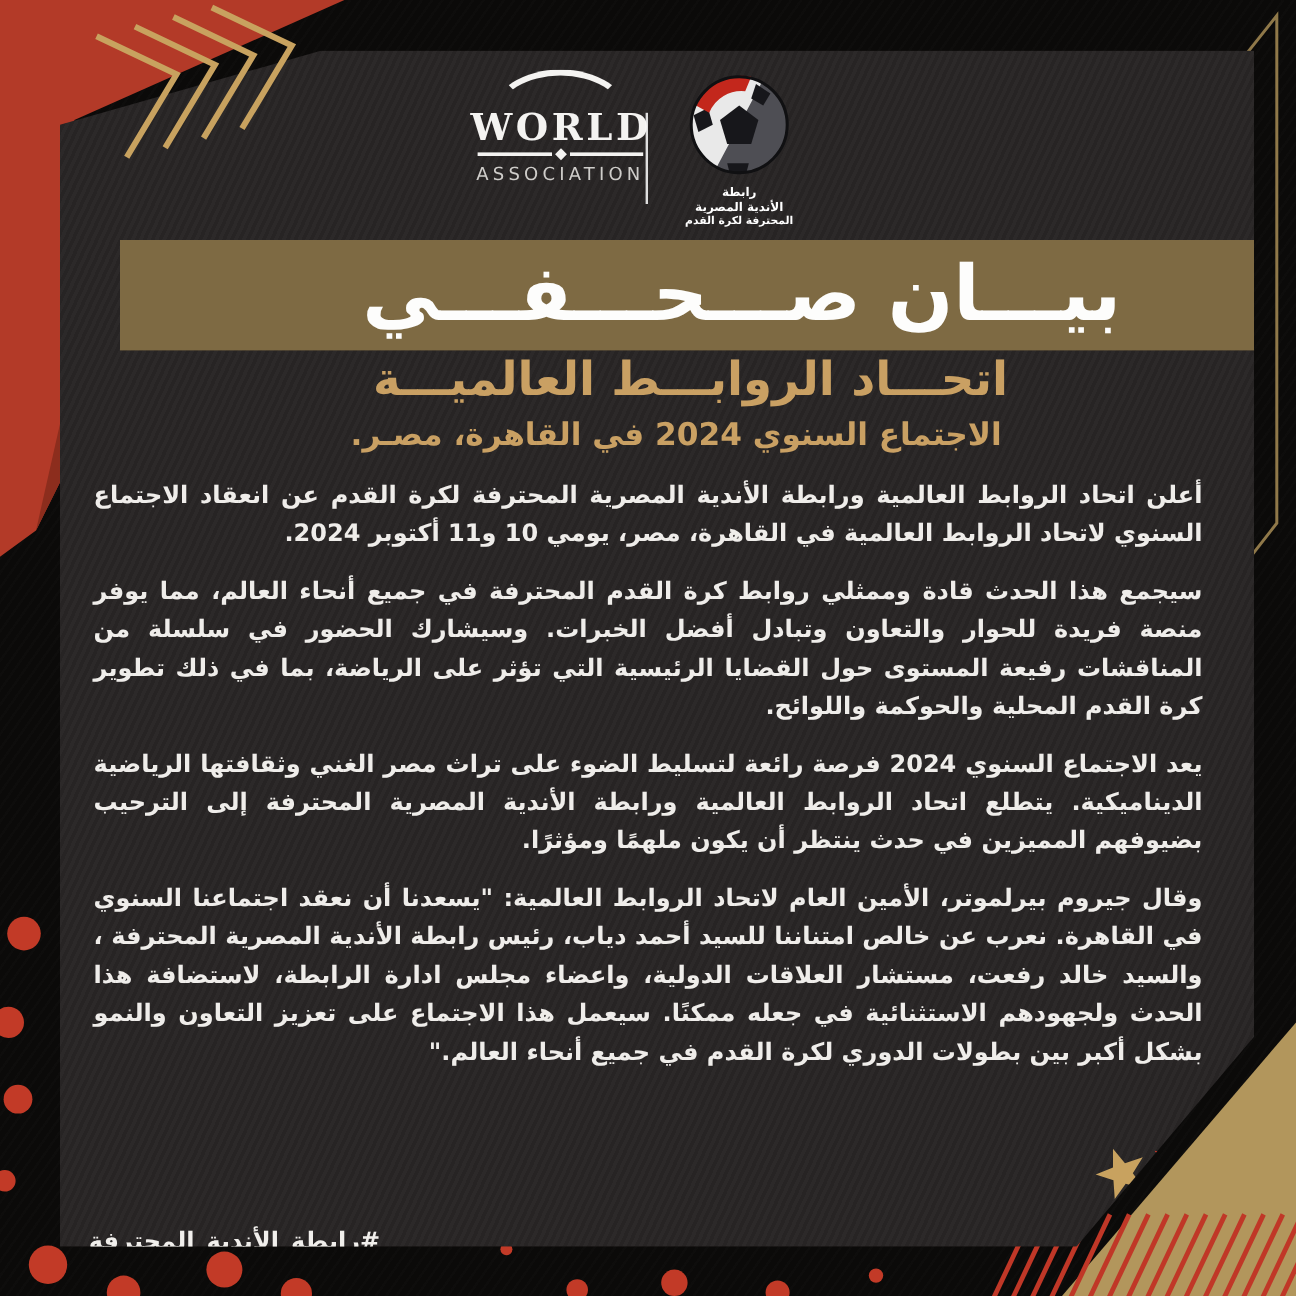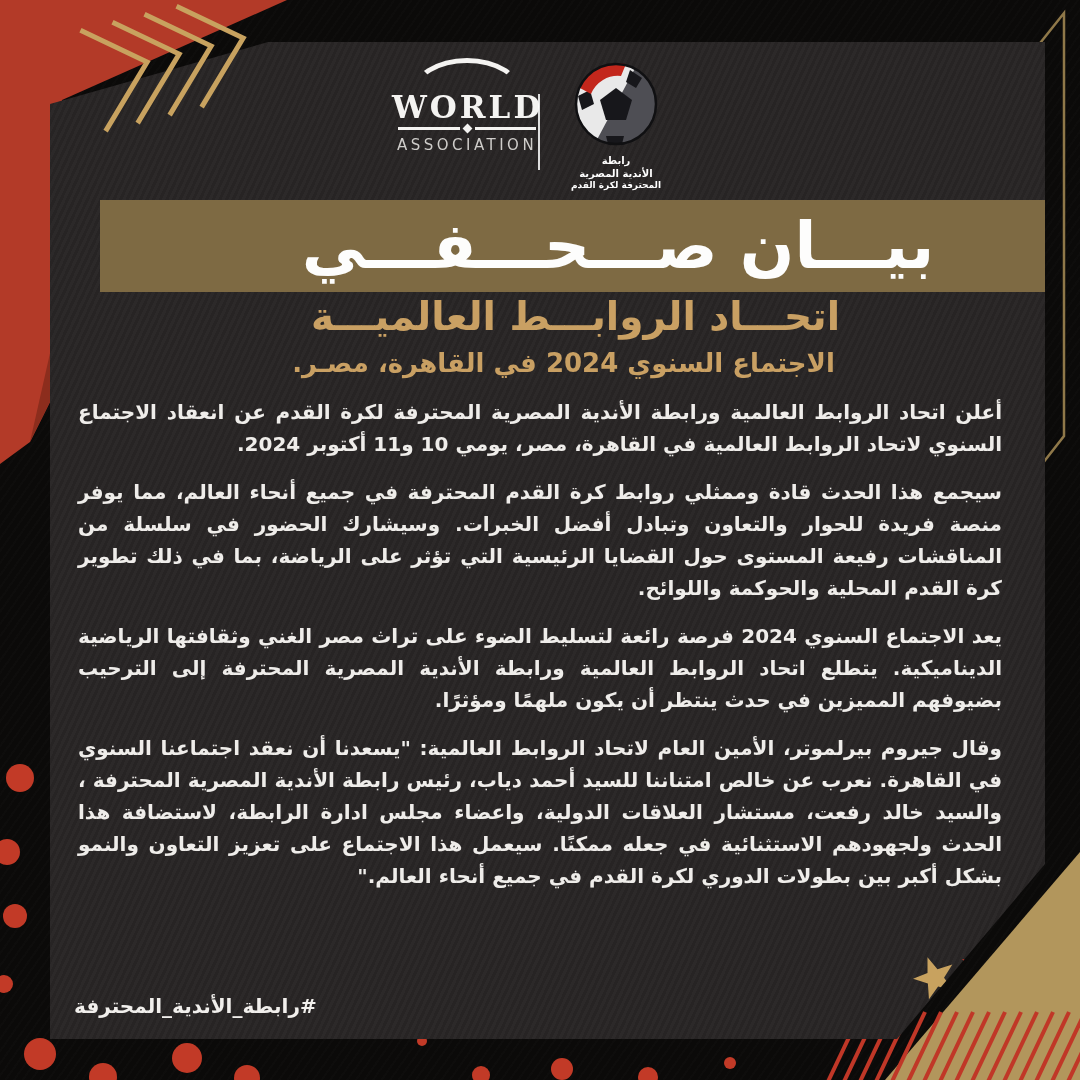--- a/index.html
+++ b/index.html
@@ -41,21 +41,21 @@
   }
   .h1{position:absolute;left:0;top:252px;width:100%;text-align:center;direction:rtl;
       color:#c9a063;font-size:39px;font-weight:bold;margin-left:28px;}
   .h2{position:absolute;left:0;top:306px;width:100%;text-align:center;direction:rtl;
       color:#c9a063;font-size:26px;font-weight:bold;padding-left:16px;}
   
   .body-text{position:absolute;left:28px;top:354px;width:928px;direction:rtl;
       text-align:justify;text-align-last:right;color:#efedea;}
   .body-text p{margin:0 4px 16px 0;font-size:20px;font-weight:bold;line-height:32px;}
   
-  .hashtag{position:absolute;left:24px;top:952px;direction:rtl;color:#f1efec;
+  .hashtag{position:absolute;left:24px;top:980px;direction:rtl;color:#f1efec;
       font-size:20px;font-weight:bold;}
   .stars{position:absolute;left:845px;top:898px;}
 </style>
 </head>
 <body>
 
 <svg class="decor" width="1080" height="1080" aria-hidden="true">
   <path d="M0,0 L287,0 L62,100 L62,378 L30,442 L0,464 Z" fill="#b33a28"></path>
   <path d="M62,300 L62,378 L30,442 Z" fill="#8c2d1d"></path>
   <path d="M1037,47 L1064,13 L1064,436 L1039,468" fill="none" stroke="#8f7849" stroke-width="2.5"></path>

